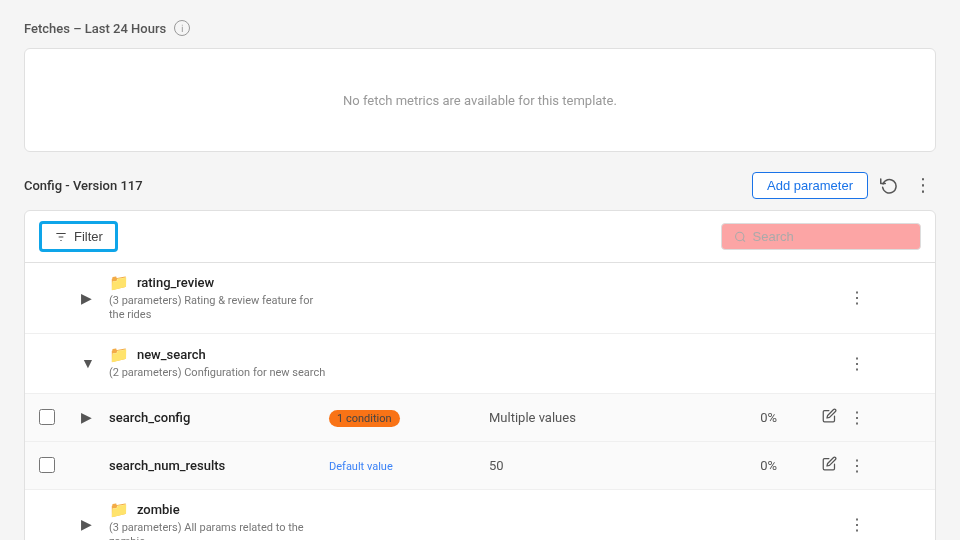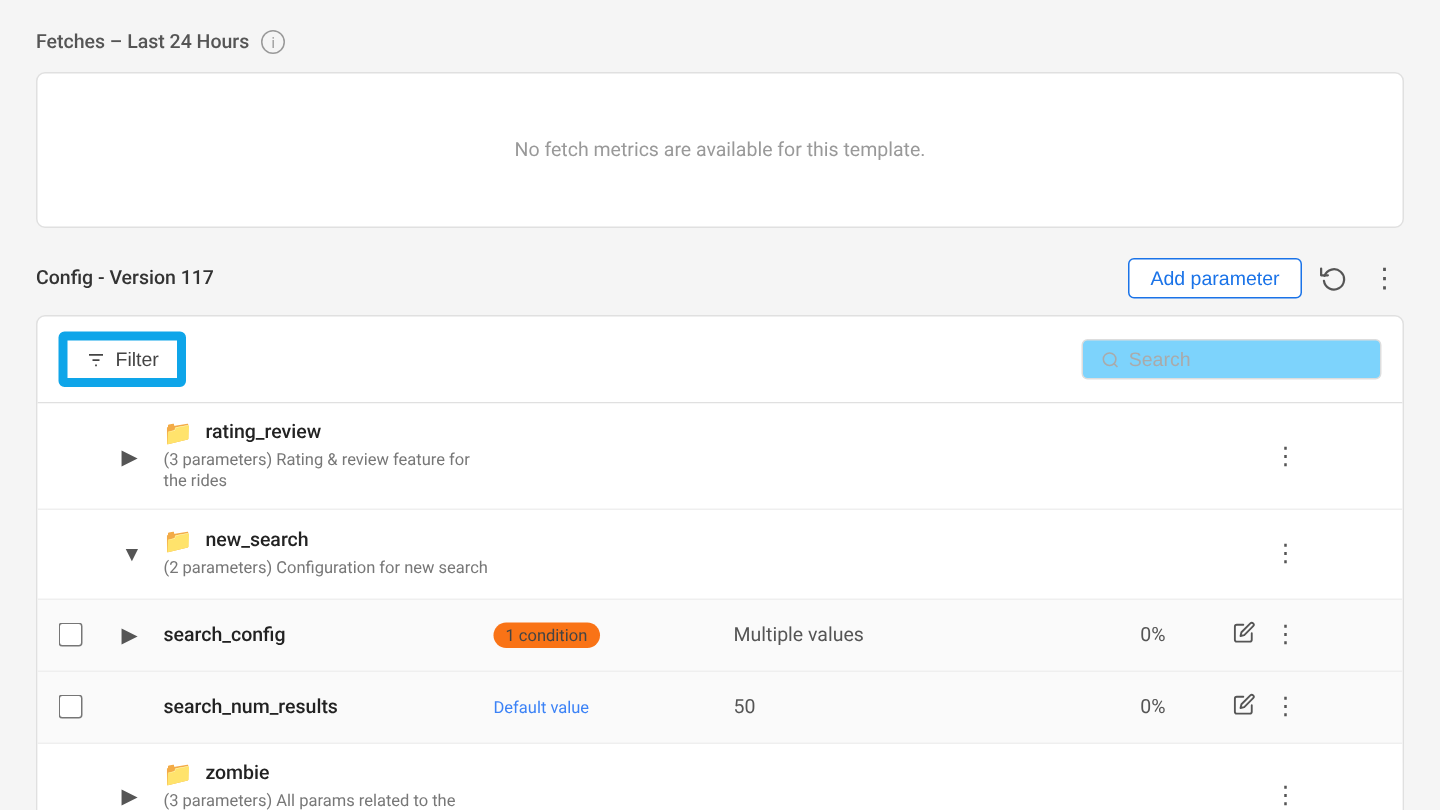--- a/index.html
+++ b/index.html
@@ -99,32 +99,32 @@
       border-bottom: 1px solid #e0e0e0;
       display: flex;
       align-items: center;
       justify-content: space-between;
     }
     .filter-btn {
       display: flex;
       align-items: center;
       gap: 6px;
       background: #fff;
-      border: 6px solid #0ea5e9;
+      border: 3px solid #0ea5e9;
       border-radius: 4px;
       padding: 5px 12px;
       font-size: 13px;
       color: #444;
       cursor: pointer;
     }
     .search-box {
       display: flex;
       align-items: center;
       gap: 6px;
-      background: #7dd3fc;
+      background: #fca5a5;
       border: 1px solid #ddd;
       border-radius: 4px;
       padding: 5px 12px;
       width: 200px;
     }
     .search-input {
       background: none;
       border: none;
       outline: none;
       font-size: 13px;

